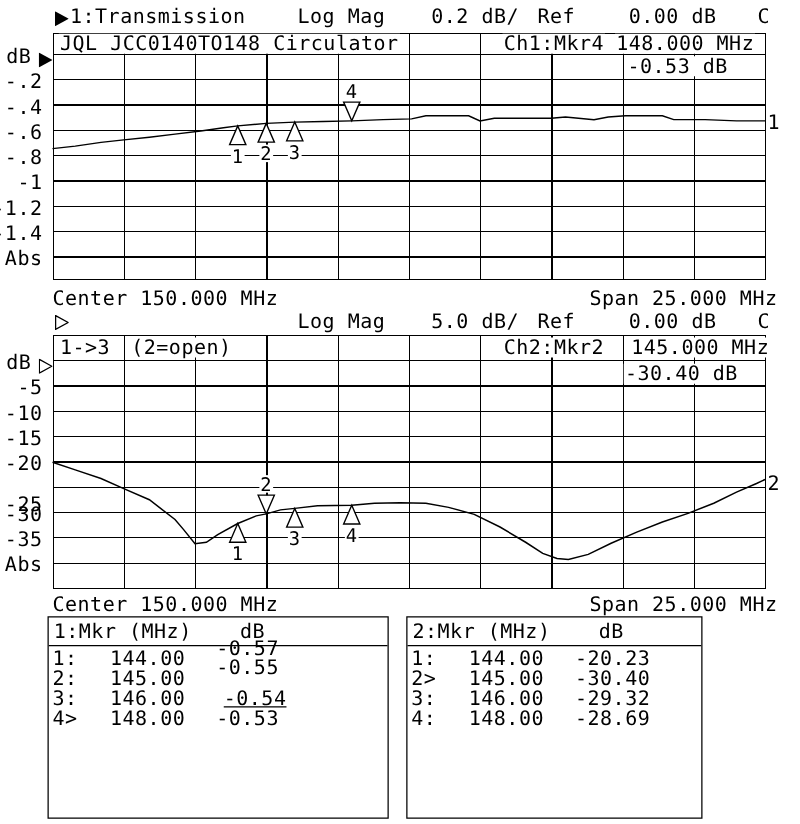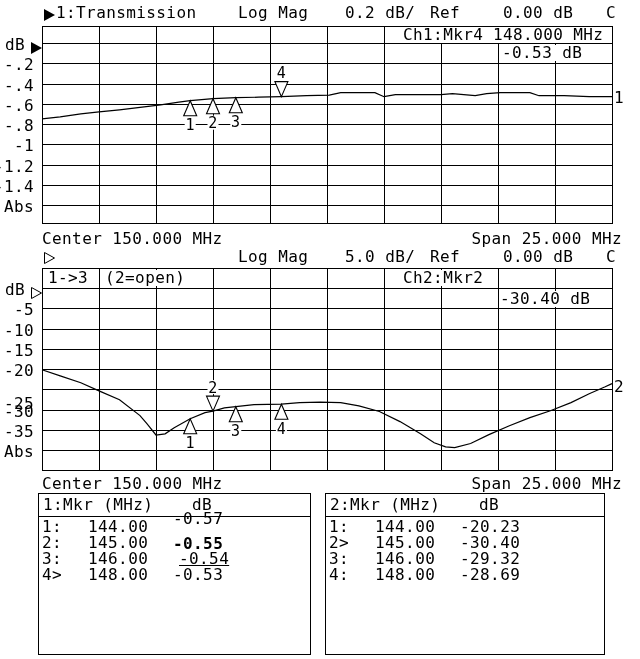--- a/index.html
+++ b/index.html
@@ -135,20 +135,21 @@
   <span class="t" style="left:238px;top:5px">Log Mag</span>
   <span class="t" style="left:345px;top:5px">0.2 dB/</span>
   <span class="t" style="left:430px;top:5px">Ref</span>
   <span class="t" style="left:503px;top:5px">0.00 dB</span>
   <span class="t" style="left:606px;top:5px">C</span>
 
   <svg class="ind" style="left:31px;top:42px" width="11" height="12">
       <polygon points="0,0 11,6 0,12" fill="#000"></polygon>
     </svg>
 
+  <span class="t ov" style="left:47px;top:27px">JQL JCC0140TO148 Circulator</span>
   <span class="t ov" style="left:402px;top:27px">Ch1:Mkr4</span>
   <span class="t ov" style="left:492px;top:27px">148.000 MHz</span>
   <span class="t ov" style="left:501px;top:45px">-0.53 dB</span>
   <span class="t" style="left:614px;top:90px">1</span>
 
   <span class="t" style="left:42px;top:231px">Center 150.000 MHz</span>
   <span class="t" style="right:18px;top:231px">Span 25.000 MHz</span>
 
   <svg class="ind" style="left:44px;top:252px" width="11" height="12">
       <polygon points="0.5,0.5 10.5,6 0.5,11.5" fill="#fff" stroke="#000"></polygon>
@@ -159,44 +160,45 @@
   <span class="t" style="left:503px;top:249px">0.00 dB</span>
   <span class="t" style="left:606px;top:249px">C</span>
 
   <svg class="ind" style="left:31px;top:287px" width="11" height="12">
       <polygon points="0.5,0.5 10.5,6 0.5,11.5" fill="#fff" stroke="#000"></polygon>
     </svg>
 
   <span class="t ov" style="left:47px;top:270px">1-&gt;3</span>
   <span class="t ov" style="left:104px;top:270px">(2=open)</span>
   <span class="t ov" style="left:402px;top:270px">Ch2:Mkr2</span>
+  <span class="t ov" style="left:504px;top:270px">145.000 MHz</span>
   <span class="t ov" style="left:499px;top:291px">-30.40 dB</span>
   <span class="t" style="left:614px;top:379px">2</span>
 
   <span class="t" style="left:42px;top:476px">Center 150.000 MHz</span>
   <span class="t" style="right:18px;top:476px">Span 25.000 MHz</span>
 
   <div class="mkr-box" id="mkrbox0" style="left:38px;width:273px">
       <span class="t" style="left: 4px; top: 3px;">1:Mkr (MHz)</span>
       <span class="t" style="left: 153px; top: 3px;">dB</span>
       <div class="mkr-line"></div>
       <span class="t" style="left: 3px; top: 25px;">1:</span>
       <span class="t" style="left: 49px; top: 25px;">144.00</span>
       <span class="t" style="left: 134px; top: 17px;">-0.57</span>
       <span class="t" style="left: 3px; top: 41px;">2:</span>
       <span class="t" style="left: 49px; top: 41px;">145.00</span>
-      <span class="t" style="left: 134px; top: 42px; font-weight: bold;">-0.55</span>
+      <span class="t" style="left: 134px; top: 32px;">-0.55</span>
       <span class="t" style="left: 3px; top: 57px;">3:</span>
       <span class="t" style="left: 49px; top: 57px;">146.00</span>
       <span class="t" style="left: 140px; top: 57px; text-decoration: underline;">-0.54</span>
       <span class="t" style="left: 3px; top: 73px;">4&gt;</span>
       <span class="t" style="left: 49px; top: 73px;">148.00</span>
       <span class="t" style="left: 134px; top: 73px;">-0.53</span>
     </div>
-  <div class="mkr-box" id="mkrbox1" style="left:325px;width:280px">
+  <div class="mkr-box" id="mkrbox1" style="left:325px;width:237px">
       <span class="t" style="left: 4px; top: 3px;">2:Mkr (MHz)</span>
       <span class="t" style="left: 153px; top: 3px;">dB</span>
       <div class="mkr-line"></div>
       <span class="t" style="left: 3px; top: 25px;">1:</span>
       <span class="t" style="left: 49px; top: 25px;">144.00</span>
       <span class="t" style="left: 134px; top: 25px;">-20.23</span>
       <span class="t" style="left: 3px; top: 41px;">2&gt;</span>
       <span class="t" style="left: 49px; top: 41px;">145.00</span>
       <span class="t" style="left: 134px; top: 41px;">-30.40</span>
       <span class="t" style="left: 3px; top: 57px;">3:</span>

